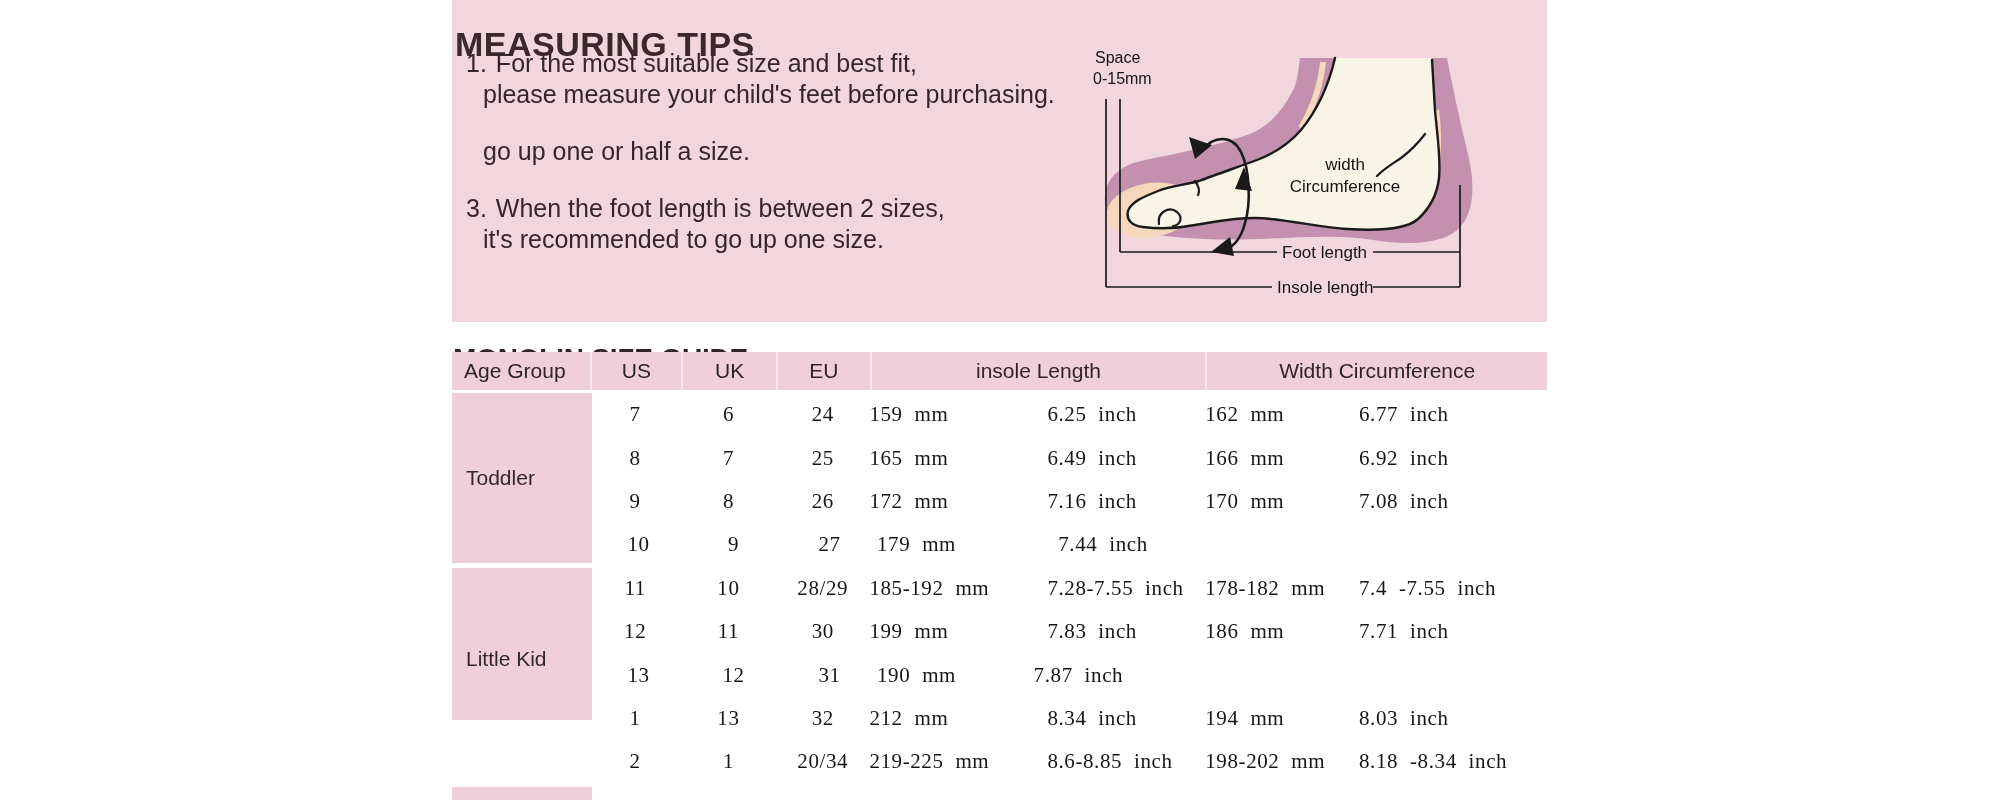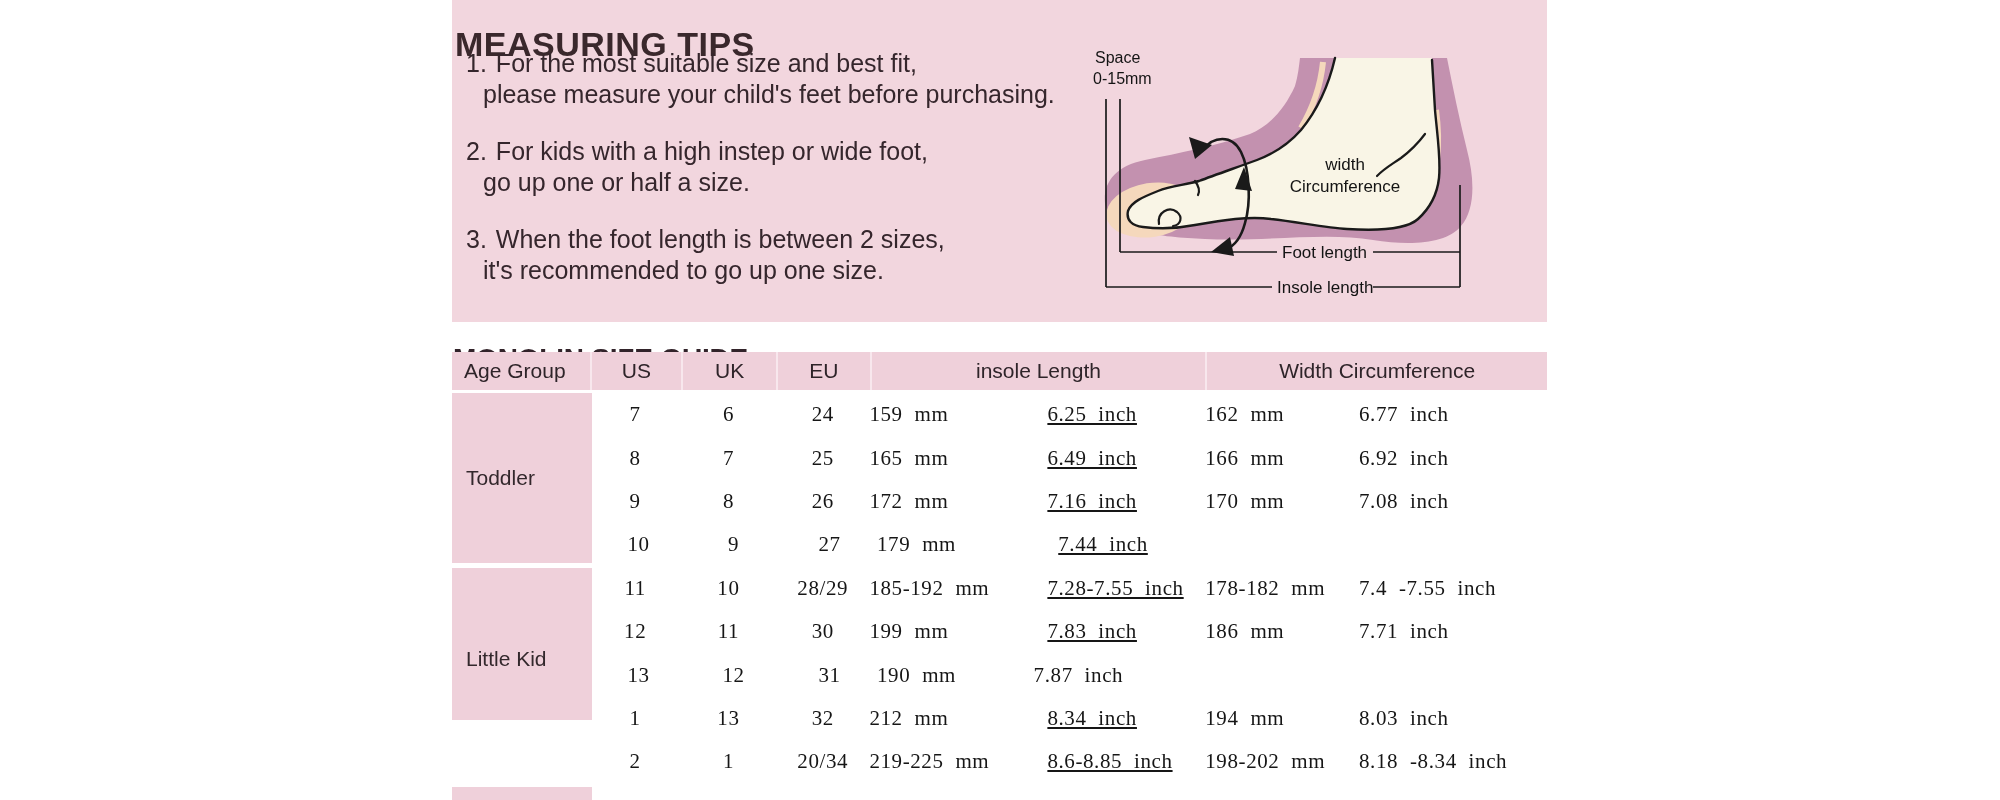--- a/index.html
+++ b/index.html
@@ -46,21 +46,21 @@
   .w-insole{width:342px;} .w-wc{width:348px;}
   .th.w-age{justify-content:flex-start;padding-left:12px;}
 
   .tbody{position:absolute;left:0;top:41px;width:1095px;}
   .tr{display:flex;height:43.4px;align-items:center;}
   .td{box-sizing:border-box;text-align:center;
       font-family:"Liberation Serif","DejaVu Serif",serif;
       font-size:21px;color:var(--num_text);letter-spacing:.6px;word-spacing:6px;}
   .td.grp{display:flex;text-align:left;}
   .sub{display:block;}
-  .w-insole .sub-mm{width:53%;} .w-insole .sub-in{width:47%;text-decoration:underline;}
+  .w-insole .sub-mm{width:53%;} .w-insole .sub-in{width:47%;}
   .w-wc .sub-mm{width:45%;}     .w-wc .sub-in{width:55%;}
 
   .age-block{position:absolute;left:0;width:140px;background:var(--table_pink);
              box-sizing:border-box;display:flex;align-items:center;padding-left:14px;
              font-size:21px;color:#33282c;}
   .age-toddler{top:41px;height:170px;}
   .age-littlekid{top:216px;height:152px;padding-top:30px;}
   .age-partial{top:435px;height:13px;}
 </style>
 </head>
@@ -70,21 +70,20 @@
 
   <section class="panel">
     <h1 class="m-title">MEASURING TIPS</h1>
 
     <div class="tips">
       <div class="tip">
         <div class="l1"><span class="num">1.</span><span>For the most suitable size and best fit,</span></div>
         <div class="l2">please measure your child's feet before purchasing.</div>
       </div>
       <div class="tip">
-        <div class="l1"><span class="num">2.</span><span>For kids with a high instep or wide foot,</span></div>
         <div class="l2">go up one or half a size.</div>
       </div>
       <div class="tip">
         <div class="l1"><span class="num">3.</span><span>When the foot length is between 2 sizes,</span></div>
         <div class="l2">it's recommended to go up one size.</div>
       </div>
     </div>
 
     <div class="diagram">
       <svg viewBox="0 0 470 302">

